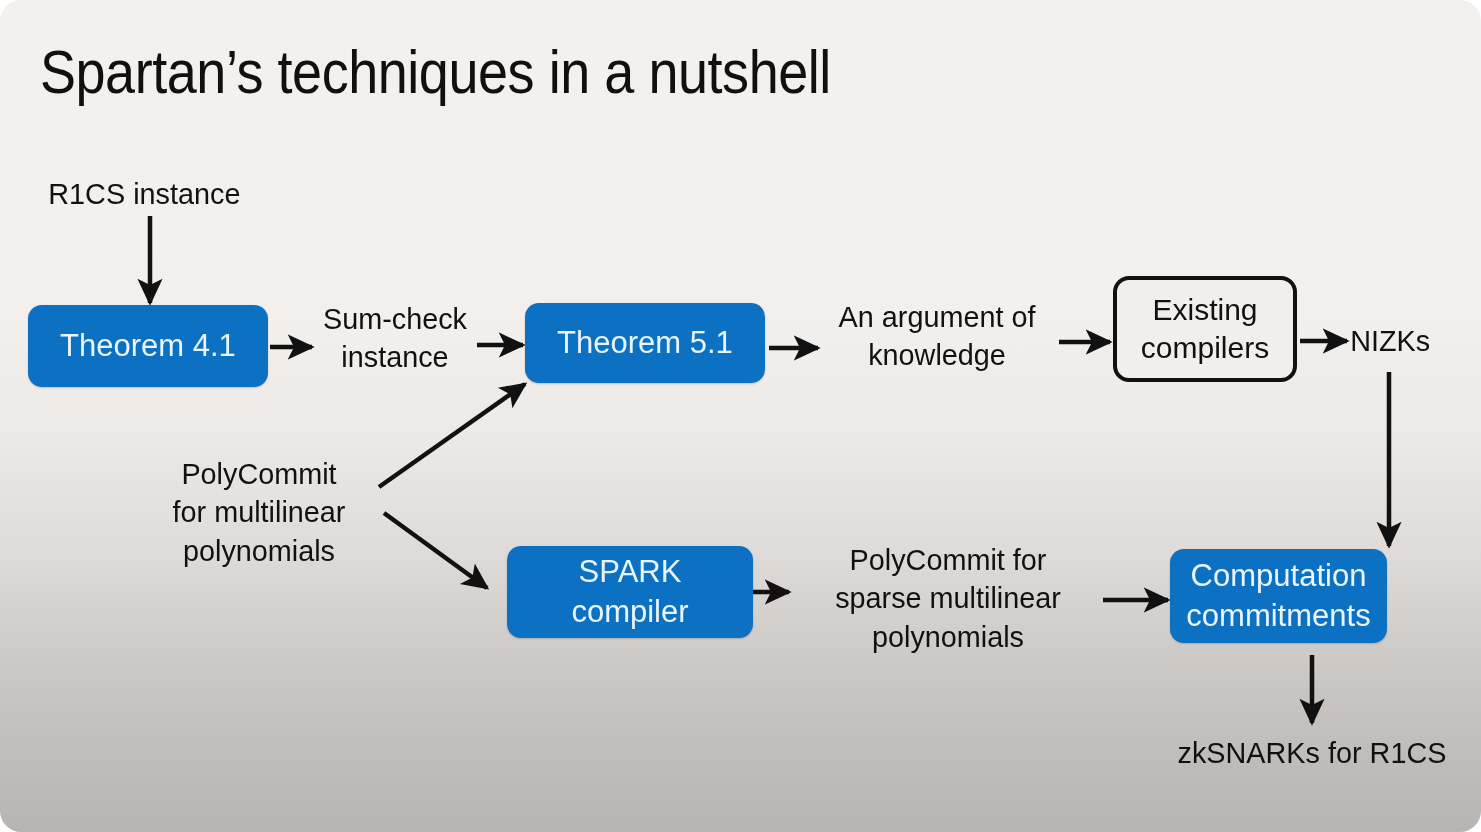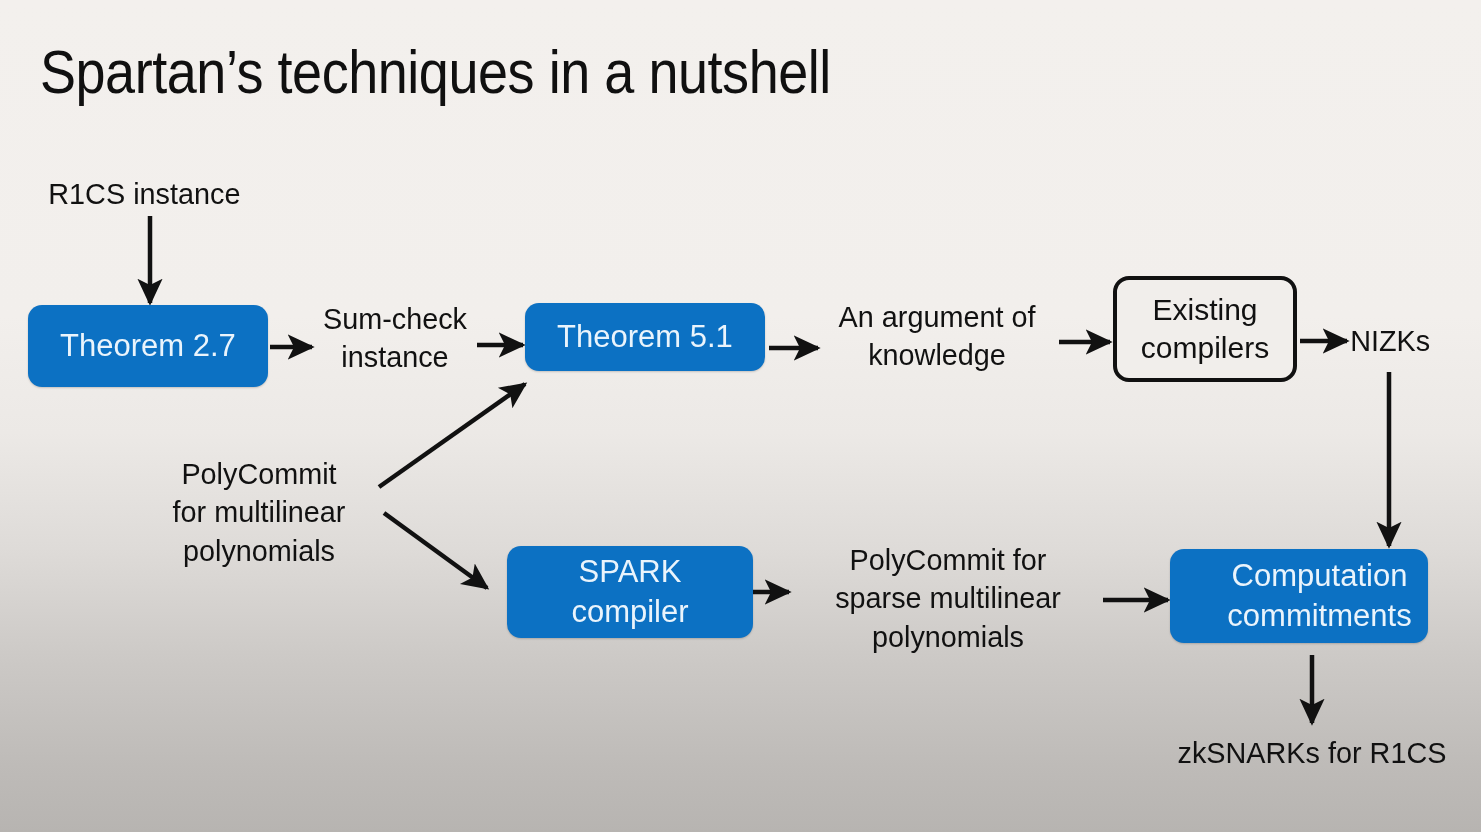--- a/index.html
+++ b/index.html
@@ -18,20 +18,21 @@
     height: 832px;
     background: linear-gradient(to bottom,
         #f3f0ed 0%,
         #f2efec 38%,
         #ece9e6 52%,
         #dedbd8 66%,
         #cbc8c5 80%,
         #bebbb8 92%,
         #b7b4b1 100%);
     overflow: hidden;
+    border-radius: 21px;
   }
 
   
   #title {
     position: absolute;
     left: 40px;
     top: 36px;
     font-family: "Liberation Sans", "DejaVu Sans", sans-serif;
     font-size: 62px;
     font-weight: 400;
@@ -124,44 +125,44 @@
       <line x1="379" y1="487" x2="525" y2="384"></line>
       <line x1="384" y1="513" x2="487" y2="588"></line>
       <line x1="735" y1="592" x2="789" y2="592"></line>
       <line x1="1103" y1="600" x2="1168" y2="600"></line>
       <line x1="1312" y1="655" x2="1312" y2="723"></line>
     </g>
   </svg>
 
   <div class="plain-label" style="left:44px; top:175px; width:215px; text-align:left;">R1CS instance</div>
 
-  <div class="blue-box" style="left:28px; top:305px; width:240px; height:82px;">Theorem 2.7</div>
+  <div class="blue-box" style="left:28px; top:305px; width:240px; height:82px;">Theorem 4.1</div>
 
   <div class="plain-label" style="left:305px; top:300px; width:180px;">Sum-check
 instance</div>
 
-  <div class="blue-box" style="left:525px; top:303px; width:240px; height:68px;">Theorem 5.1</div>
+  <div class="blue-box" style="left:525px; top:303px; width:240px; height:80px;">Theorem 5.1</div>
 
   <div class="plain-label" style="left:812px; top:298px; width:250px;">An argument of
 knowledge</div>
 
   <div class="outline-box" style="left:1113px; top:276px; width:184px; height:106px;">Existing
 compilers</div>
 
   <div class="plain-label" style="left:1348px; top:322px; width:110px; text-align:left;">NIZKs</div>
 
   <div class="plain-label" style="left:140px; top:455px; width:238px;">PolyCommit
 for multilinear
 polynomials</div>
 
   <div class="blue-box" style="left:507px; top:546px; width:246px; height:92px;">SPARK
 compiler</div>
 
   <div class="plain-label" style="left:800px; top:541px; width:296px;">PolyCommit for
 sparse multilinear
 polynomials</div>
 
-  <div class="blue-box" style="left:1170px; top:549px; width:217px; height:94px;padding-left:41px;">Computation
+  <div class="blue-box" style="left:1170px; top:549px; width:217px; height:94px;">Computation
 commitments</div>
 
   <div class="plain-label" style="left:1152px; top:734px; width:320px;">zkSNARKs for R1CS</div>
 
 </div>
 
 </body></html>

